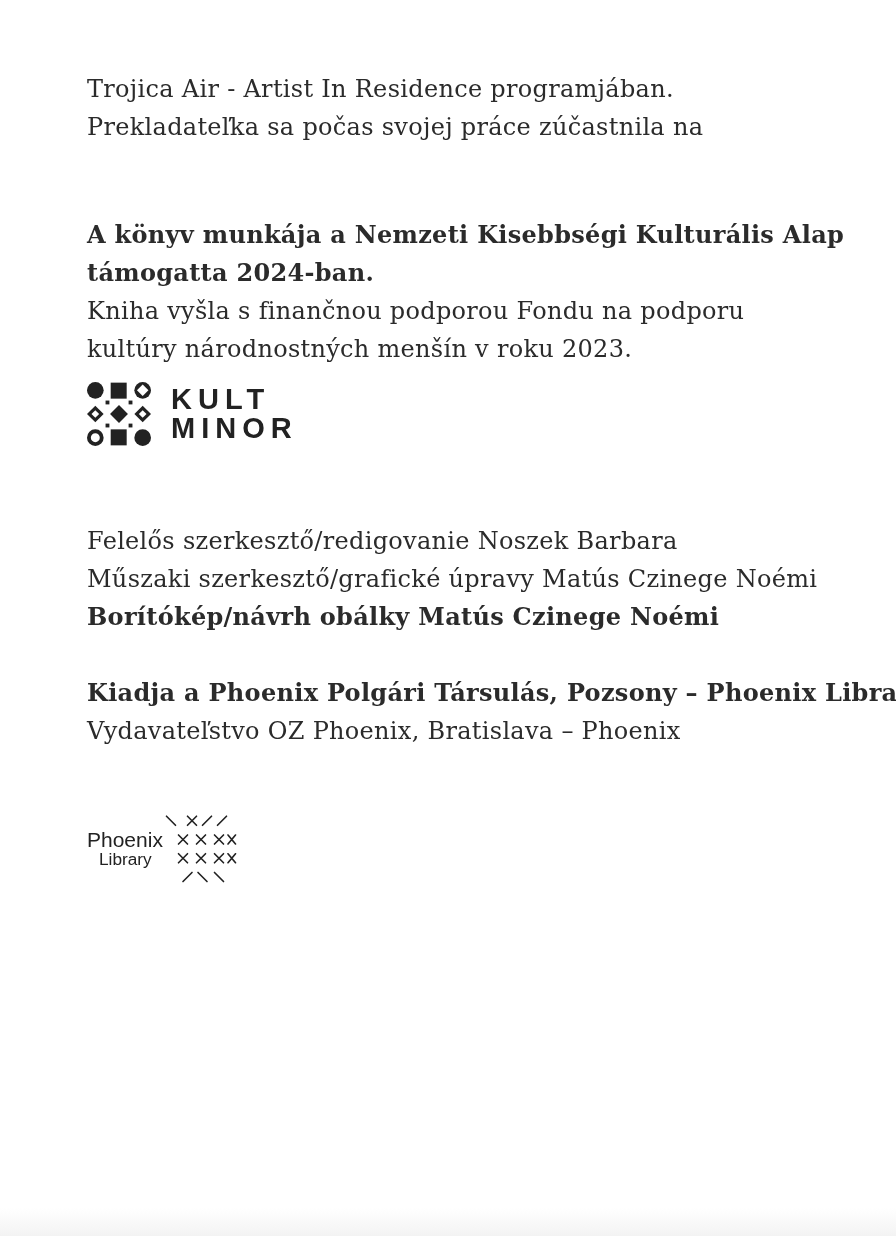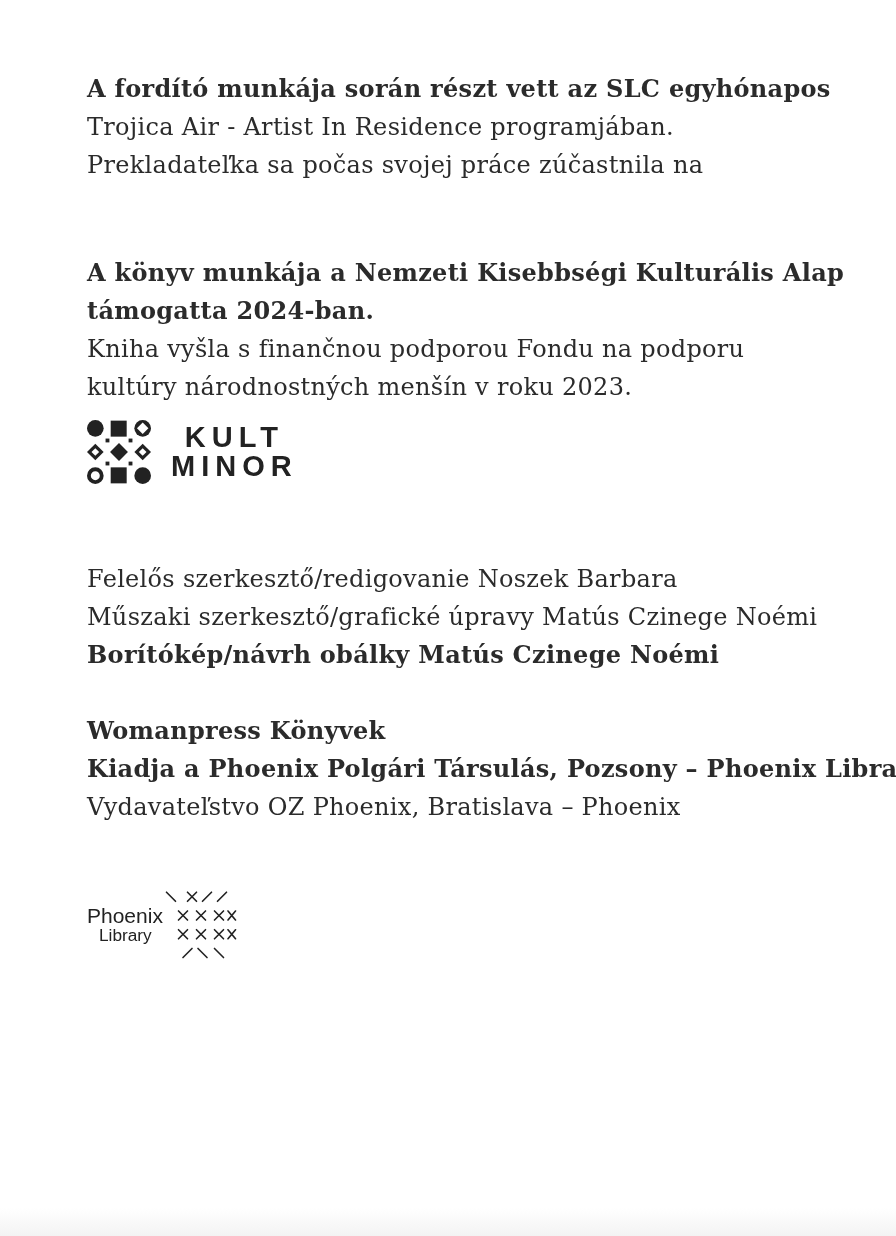--- a/index.html
+++ b/index.html
@@ -27,42 +27,40 @@
 
   
   .kultminor { display: flex; align-items: center; gap: 20px; height: 64px; }
   .km-text {
     font-family: "Liberation Sans", sans-serif;
     font-weight: bold;
     font-size: 29px;
     line-height: 29px;
     letter-spacing: 6px;
     color: #222222;
-    text-align: center;
   }
 
   
   .logos-row { display: flex; align-items: flex-start; gap: 44px; height: 100px; flex-direction: column; }
   .phx-wrap { margin-top: 10px; }
 
   .bottom-fade {
     position: absolute;
     left: 0; right: 0; bottom: 0;
     height: 28px;
     background: linear-gradient(to bottom, rgba(255,255,255,0), #f3f3f3);
     pointer-events: none;
   }
 </style>
 </head>
 <body>
 
 <div class="page">
 
   <section class="sec-intro">
-    <div class="line bold">A fordító munkája során részt vett az SLC egyhónapos</div>
     <div class="line">Trojica Air - Artist In Residence programjában.</div>
     <div class="line">Prekladateľka sa počas svojej práce zúčastnila na</div>
   </section>
 
   <section class="sec-support">
     <div class="line bold">A könyv munkája a Nemzeti Kisebbségi Kulturális Alap</div>
     <div class="line bold">támogatta 2024-ban.</div>
     <div class="line">Kniha vyšla s finančnou podporou Fondu na podporu</div>
     <div class="line">kultúry národnostných menšín v roku 2023.</div>
   </section>
@@ -100,21 +98,20 @@
     </div>
   </section>
 
   <section class="sec-credits">
     <div class="line">Felelős szerkesztő/redigovanie Noszek Barbara</div>
     <div class="line">Műszaki szerkesztő/grafické úpravy Matús Czinege Noémi</div>
     <div class="line bold">Borítókép/návrh obálky Matús Czinege Noémi</div>
   </section>
 
   <section class="sec-pub">
-    <div class="line bold">Womanpress Könyvek</div>
     <div class="line bold">Kiadja a Phoenix Polgári Társulás, Pozsony – Phoenix Library</div>
     <div class="line">Vydavateľstvo OZ Phoenix, Bratislava – Phoenix</div>
   </section>
 
   <section class="sec-logos">
     <div class="logos-row">
 
       <svg width="110" height="102" viewBox="0 0 160 150" aria-hidden="true">
         <text x="4" y="72" font-family="Liberation Sans, sans-serif" font-size="58" fill="#2a2a2a">10</text>
 

